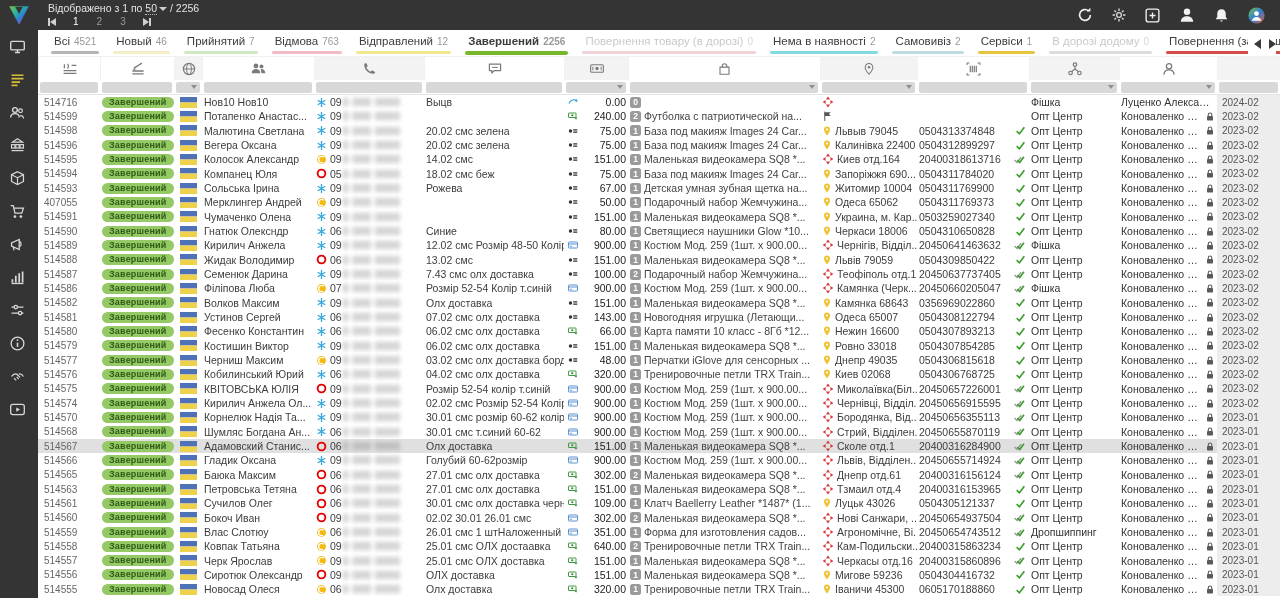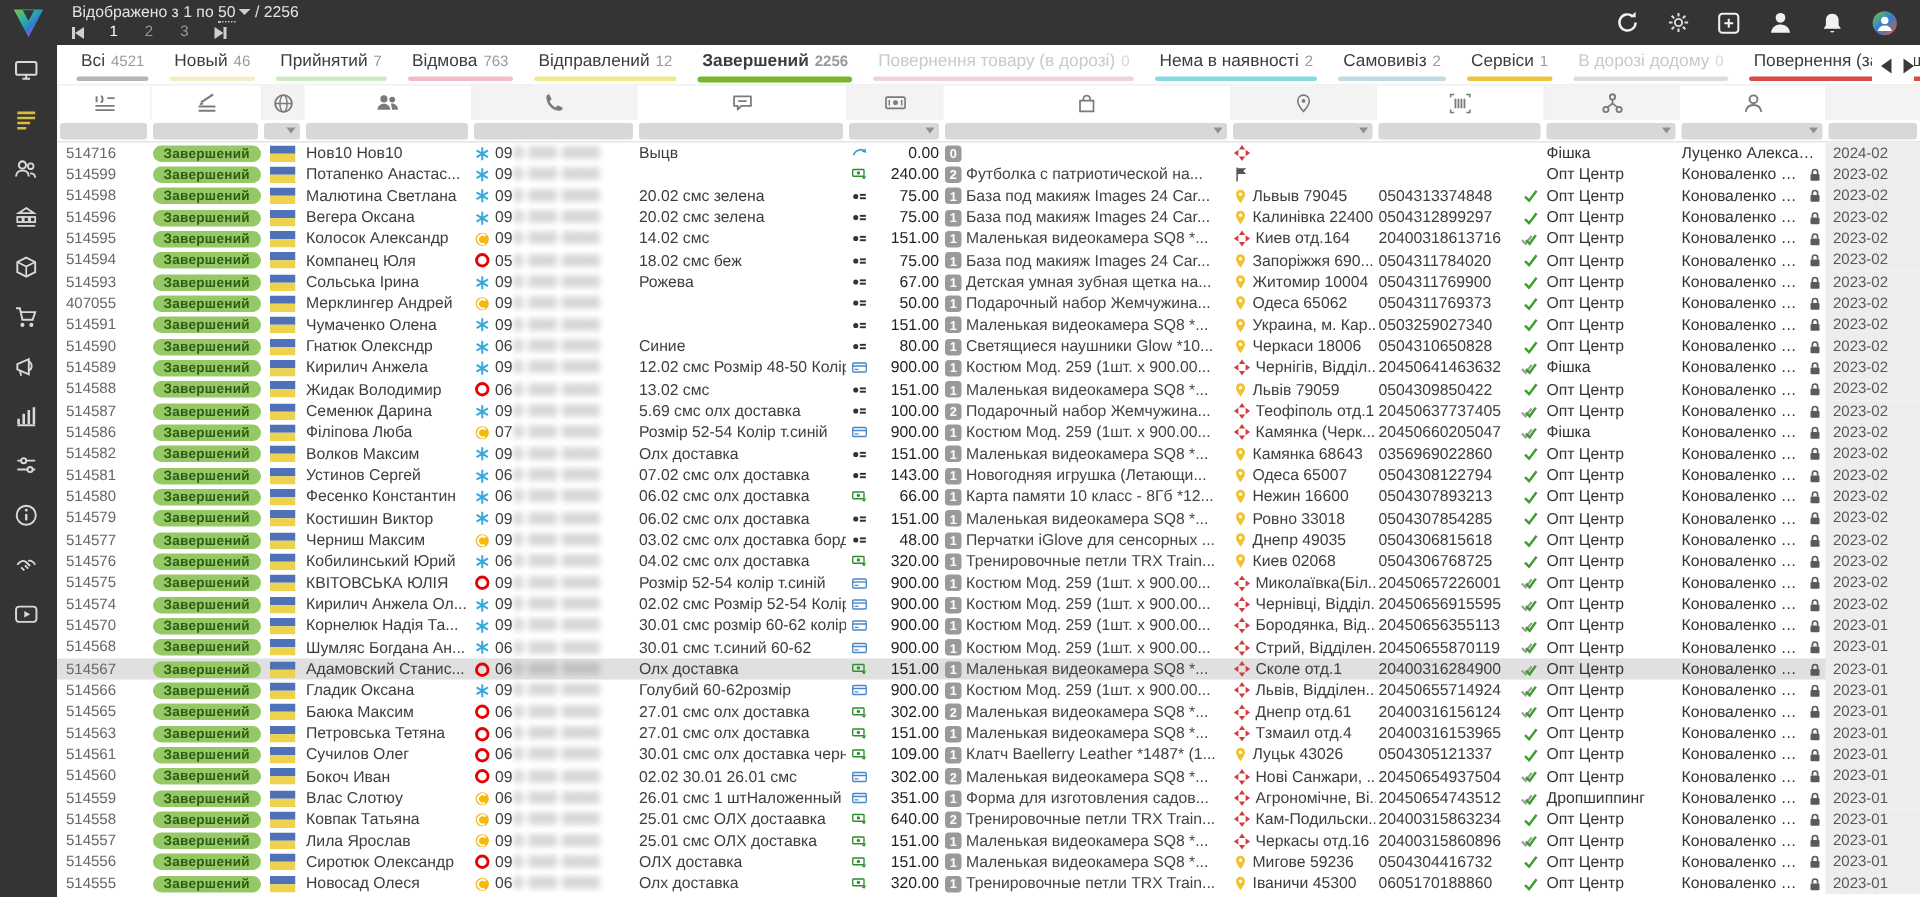--- a/index.html
+++ b/index.html
@@ -1283,21 +1283,21 @@
           <div class="cell c-name" style="width:112px">Семенюк Дарина</div>
           <div class="cell" style="width:110px">
             <span class="ico">
               <svg width="11" height="11" viewBox="0 0 20 20" fill="none">
                 <path d="M10 2v16M3.1 6l13.8 8M16.9 6L3.1 14" stroke="#35a8dc" stroke-width="2.4"></path>
               </svg>
             </span>
             <span class="phone-pre">09</span>
             <span class="blurred">0 000 0000</span>
           </div>
-          <div class="cell c-comment" style="width:140px">5.69 смс олх доставка</div>
+          <div class="cell c-comment" style="width:140px">7.43 смс олх доставка</div>
           <div class="cell c-pay" style="width:64px">
             <span class="ico">
               <svg width="14" height="10" viewBox="0 0 20 20" fill="none">
                 <circle cx="5" cy="10" r="3.4" fill="#333"></circle>
                 <rect x="10.5" y="6.5" width="8" height="2.6" fill="#333"></rect>
                 <rect x="10.5" y="11" width="8" height="2.6" fill="#333"></rect>
               </svg>
             </span>
             <span class="amt">100.00</span>
           </div>
@@ -2594,21 +2594,21 @@
             <span class="pill">Завершений</span>
           </div>
           <div class="cell" style="width:28px;justify-content:center">
             <span class="ico" style="margin:0">
               <svg width="17" height="11" viewBox="0 0 17 11">
                 <rect width="17" height="5.5" fill="#4f71b8"></rect>
                 <rect y="5.5" width="17" height="5.5" fill="#efd24b"></rect>
               </svg>
             </span>
           </div>
-          <div class="cell c-name" style="width:112px">Лила Ярослав</div>
+          <div class="cell c-name" style="width:112px">Черк Ярослав</div>
           <div class="cell" style="width:110px">
             <span class="ico">
               <svg width="11" height="11" viewBox="0 0 20 20" fill="none">
                 <circle cx="10" cy="10" r="8" fill="#f5b80c"></circle>
                 <path d="M14 6a5.5 5.5 0 10-1 9" stroke="#fff" stroke-width="2.4" fill="none"></path>
               </svg>
             </span>
             <span class="phone-pre">09</span>
             <span class="blurred">0 000 0000</span>
           </div>

